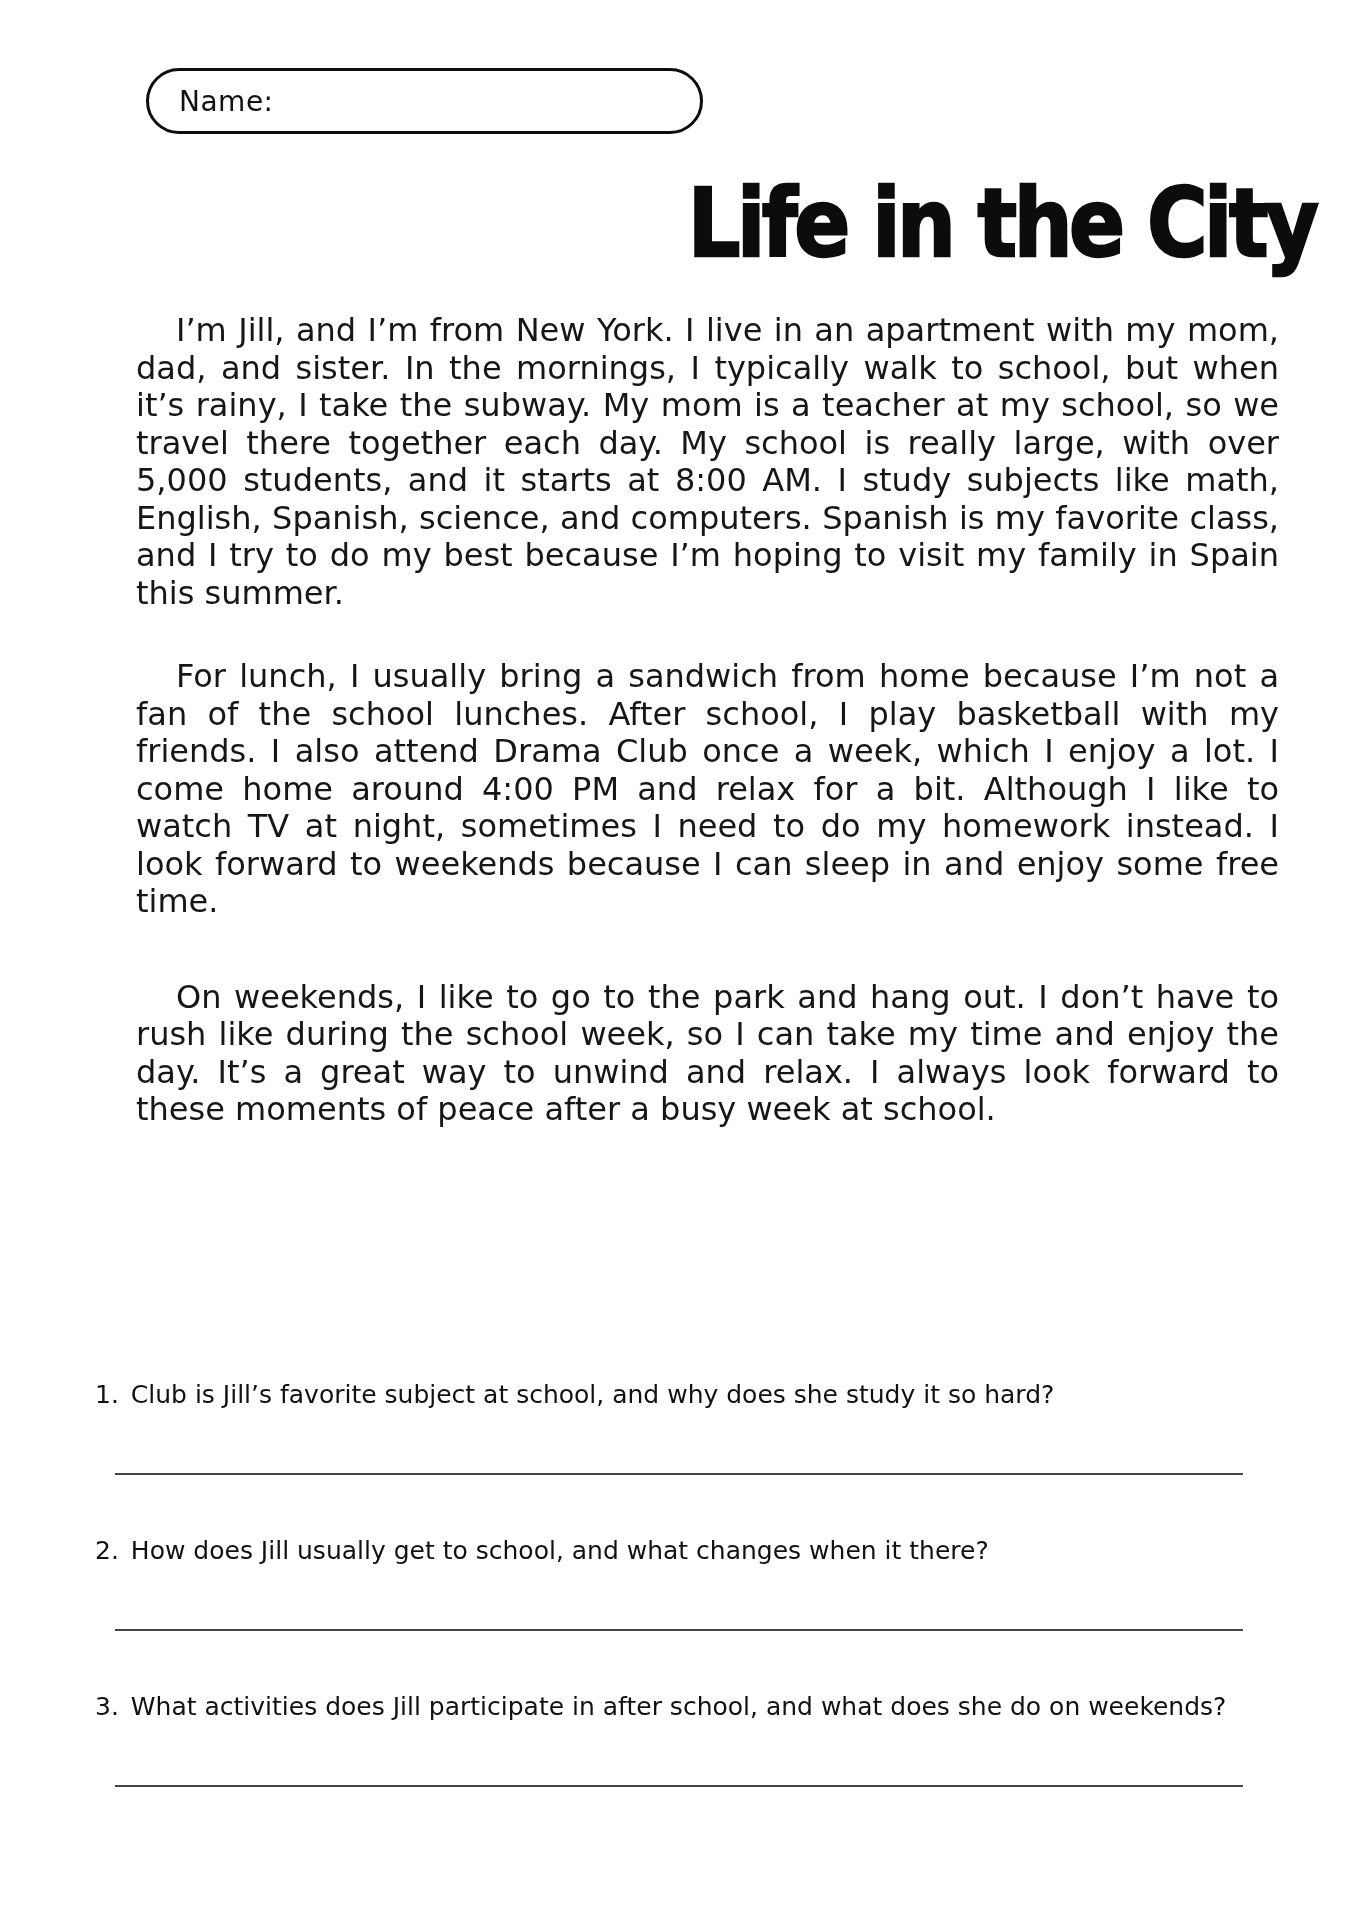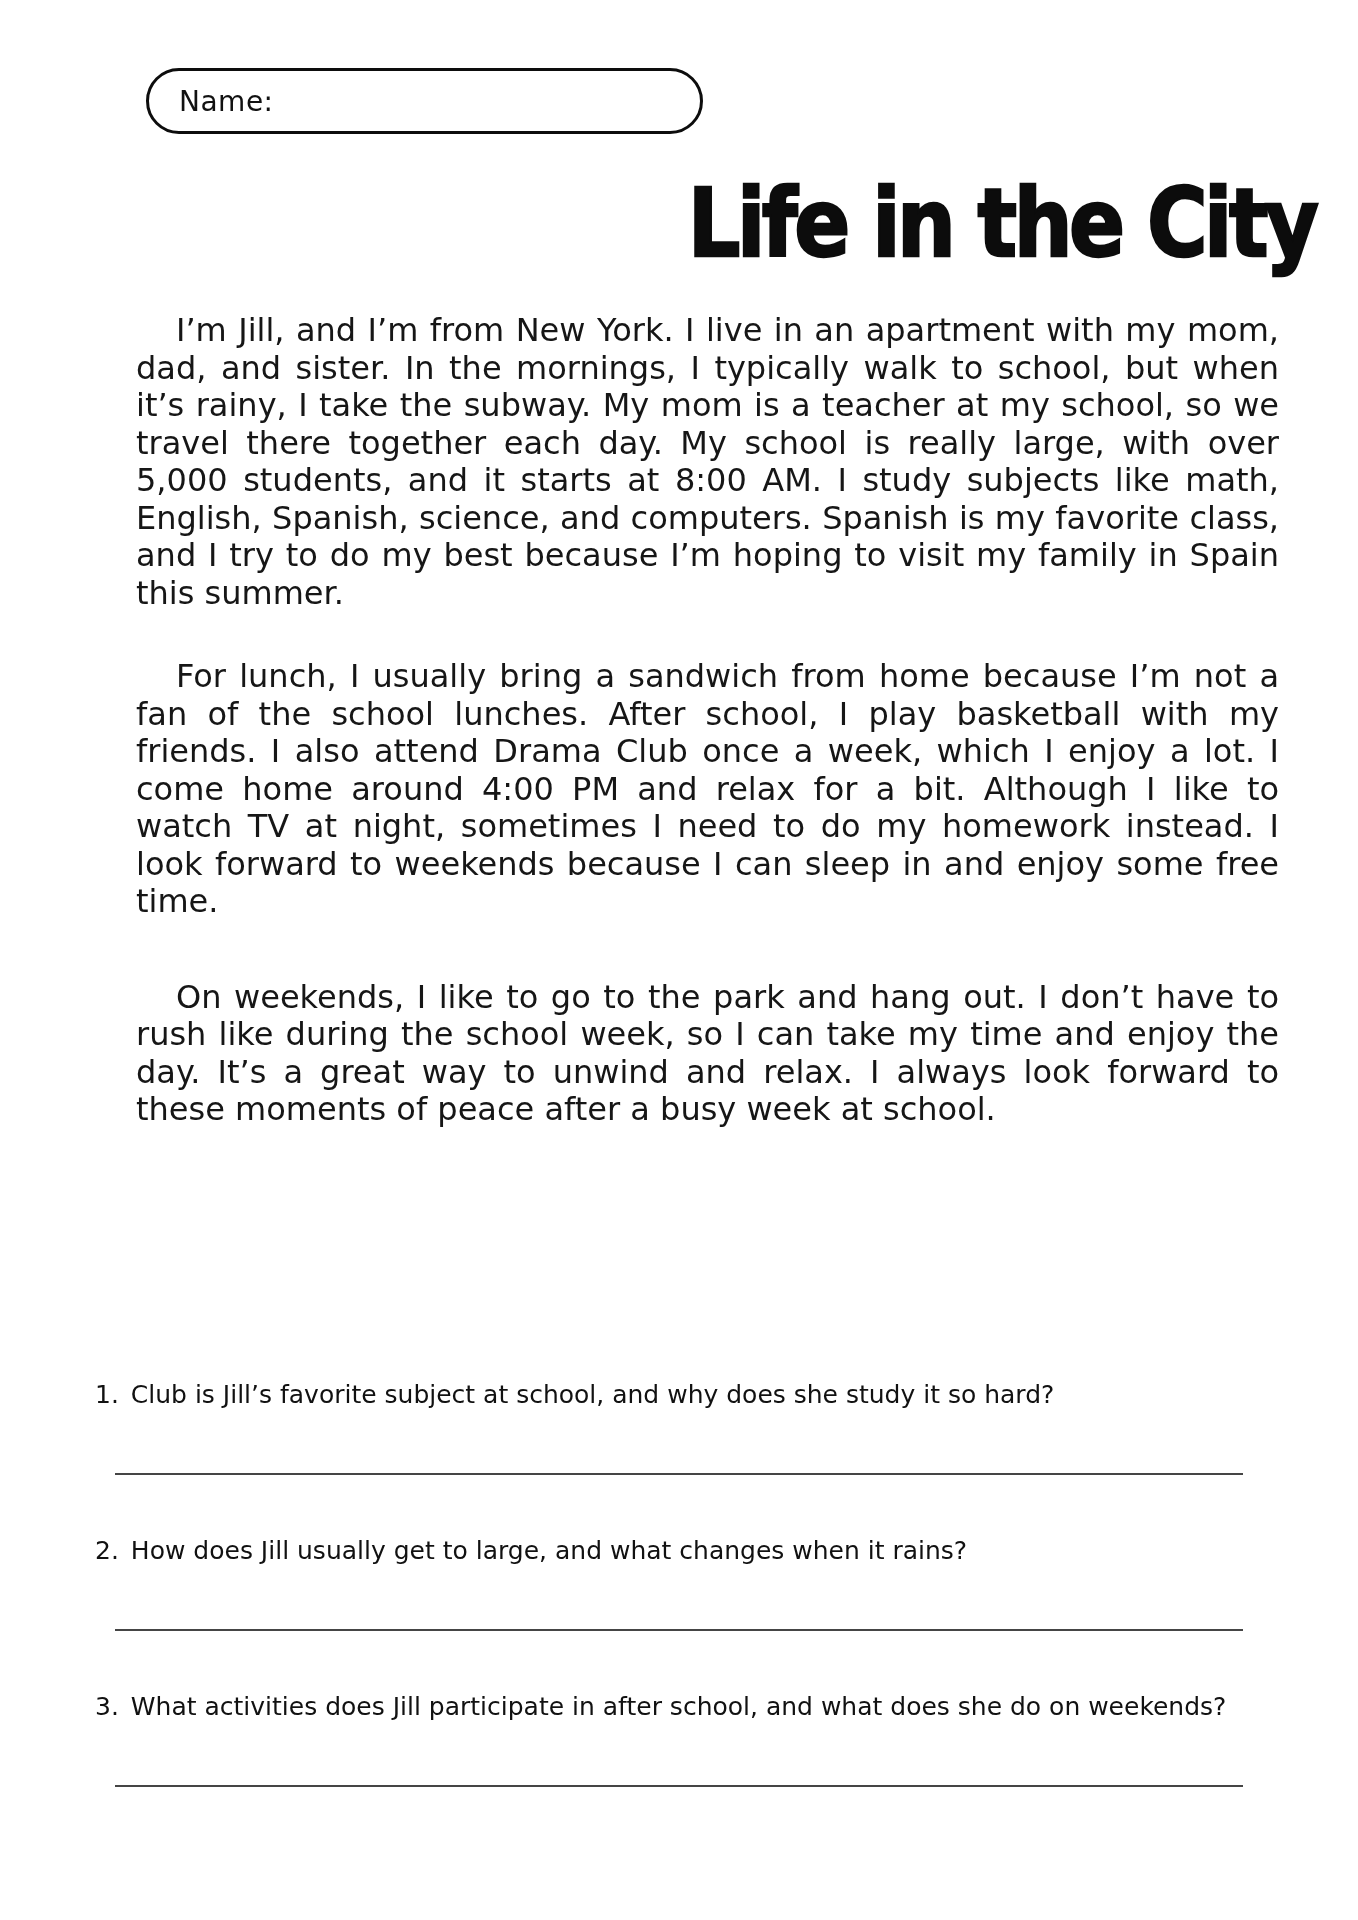--- a/index.html
+++ b/index.html
@@ -141,21 +141,21 @@
       <div class="q-row">
         <span class="q-num">1.</span>
         <span class="q-text">Club is Jill’s favorite subject at school, and why does she study it so hard?</span>
       </div>
       <div class="answer-line"></div>
     </div>
 
     <div class="question">
       <div class="q-row">
         <span class="q-num">2.</span>
-        <span class="q-text">How does Jill usually get to large, and what changes when it rains?</span>
+        <span class="q-text">How does Jill usually get to school, and what changes when it there?</span>
       </div>
       <div class="answer-line"></div>
     </div>
 
     <div class="question">
       <div class="q-row">
         <span class="q-num">3.</span>
         <span class="q-text">What activities does Jill participate in after school, and what does she do on weekends?</span>
       </div>
       <div class="answer-line"></div>

